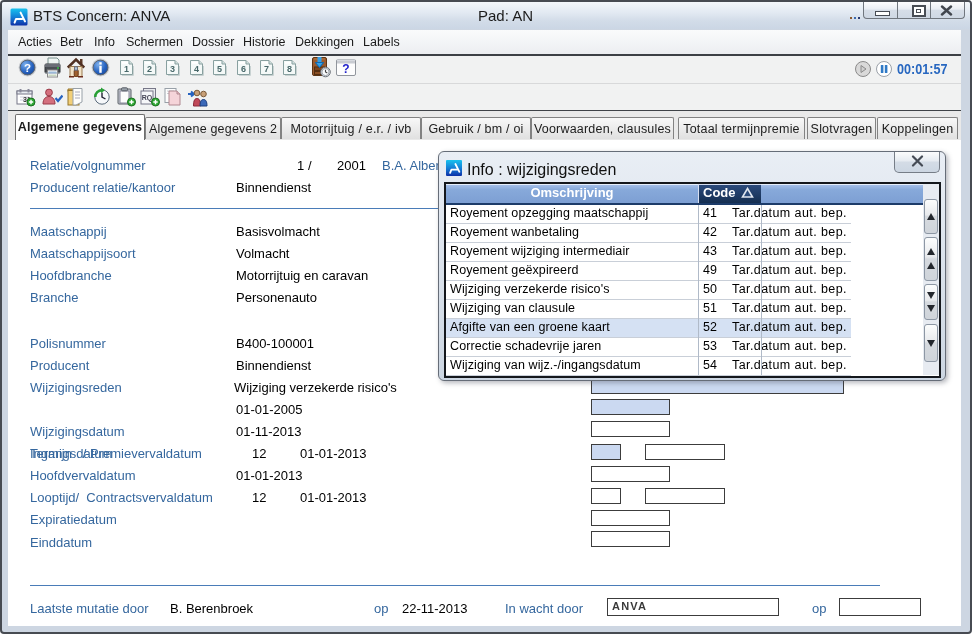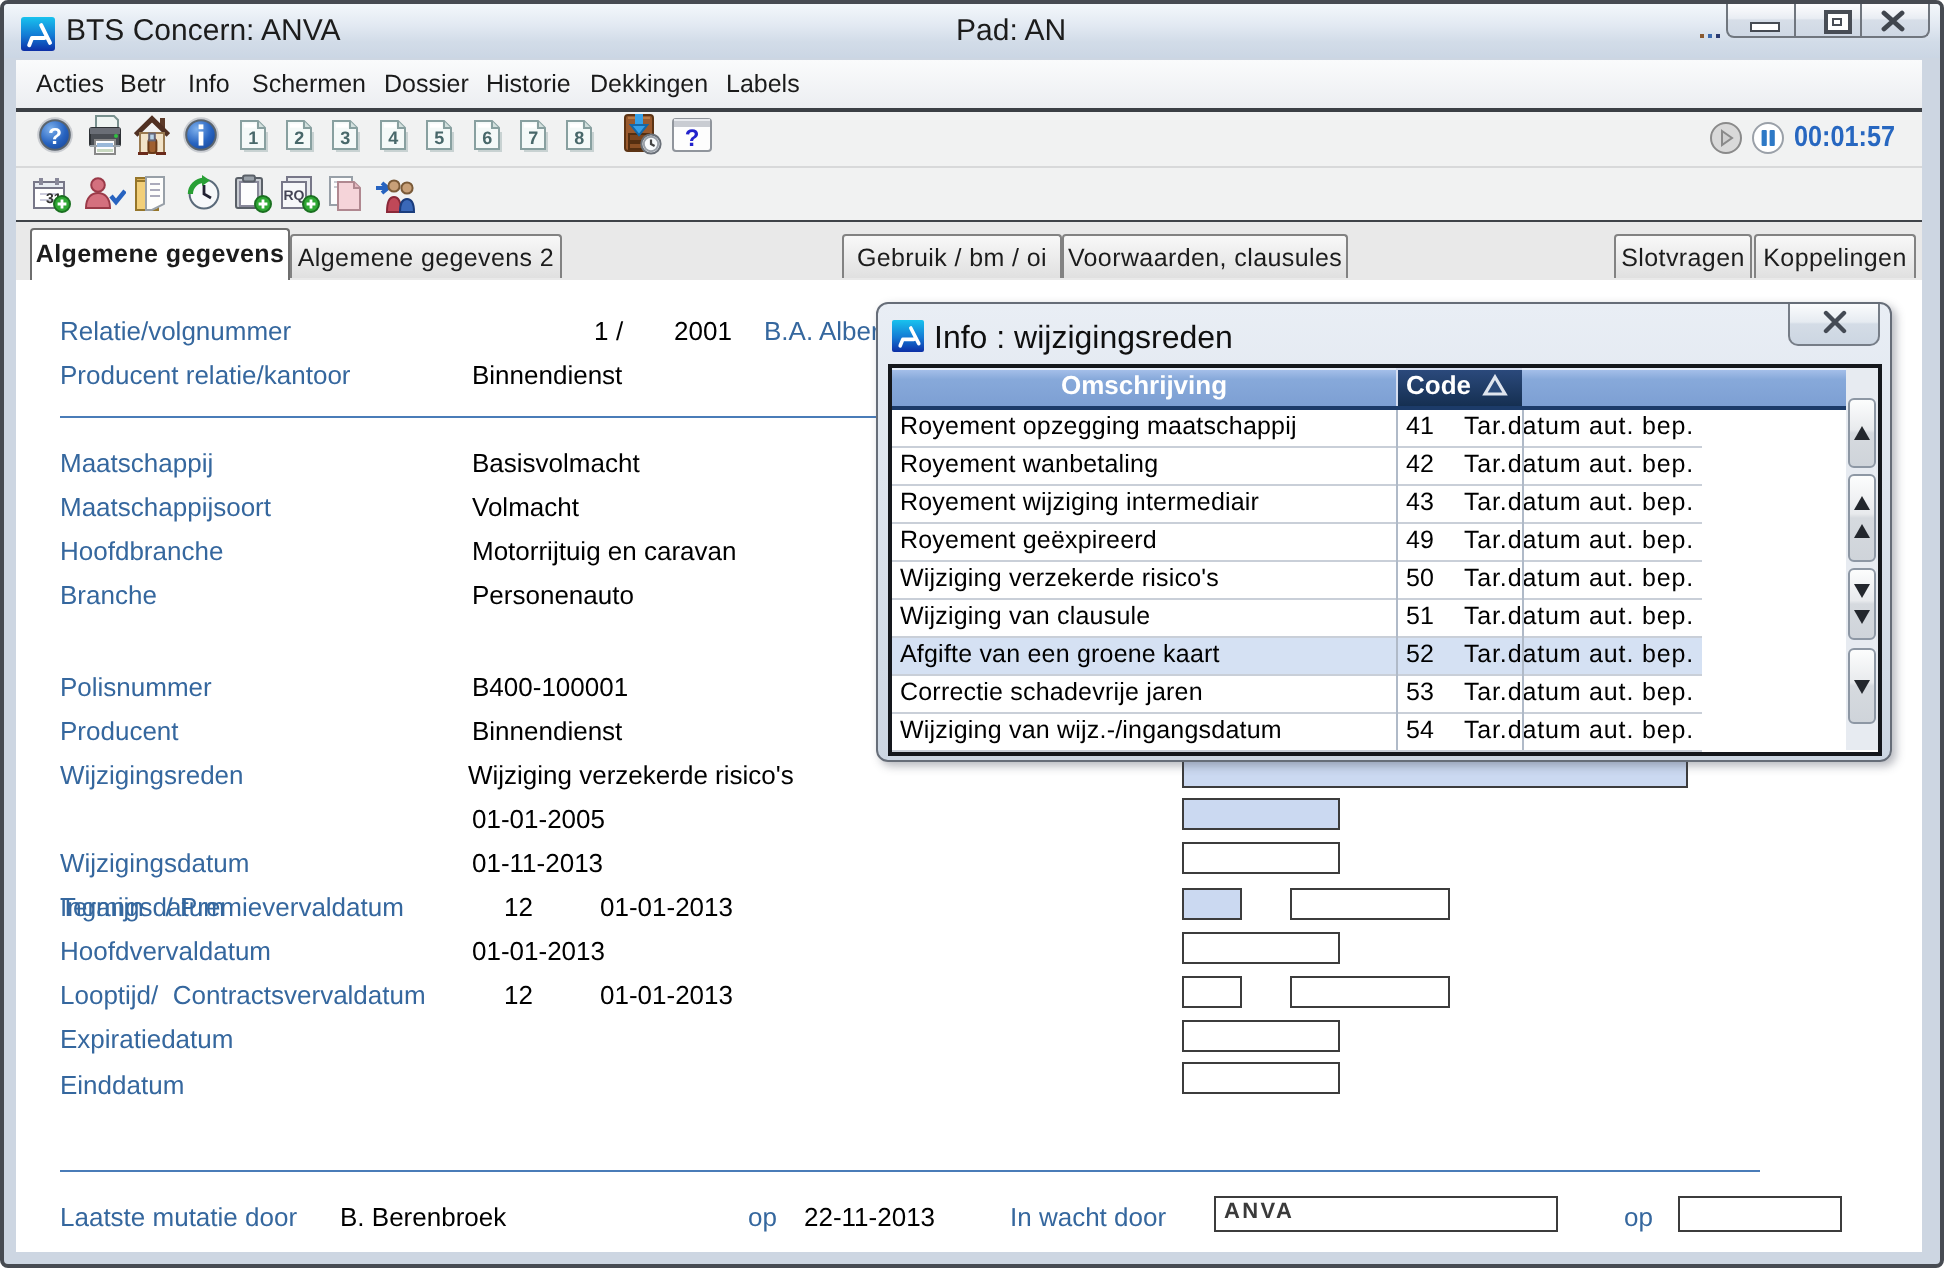--- a/index.html
+++ b/index.html
@@ -284,22 +284,24 @@
   <svg class="abs" style="left:876px;top:61px;" width="16" height="16">
       <circle cx="8" cy="8" r="7.5" fill="#fff" stroke="#9aa0a8"></circle>
       <rect x="4.8" y="4" width="2.6" height="8" rx="0.5" fill="#2e79c6"></rect>
       <rect x="8.8" y="4" width="2.6" height="8" rx="0.5" fill="#2e79c6"></rect>
     </svg>
   <div id="timer">00:01:57</div>
 
   <div id="tabzone"></div>
   <div class="tab" id="tabsel" style="left:15px;width:130px;">Algemene gegevens</div>
   <div class="tab" style="left:145px;width:136px;">Algemene gegevens 2</div>
+  <div class="tab" style="left:281px;width:140px;">Motorrijtuig / e.r. / ivb</div>
   <div class="tab" style="left:421px;width:110px;">Gebruik / bm / oi</div>
   <div class="tab" style="left:531px;width:143px;">Voorwaarden, clausules</div>
+  <div class="tab" style="left:678px;width:127px;">Totaal termijnpremie</div>
   <div class="tab" style="left:807px;width:69px;">Slotvragen</div>
   <div class="tab" style="left:877px;width:81px;">Koppelingen</div>
 
   <div id="content"></div>
   <div id="formlabels">
       <span class="lbl" style="left:30px;top:158px;">Relatie/volgnummer</span>
       <span class="lbl" style="left:30px;top:180px;">Producent relatie/kantoor</span>
       <span class="lbl" style="left:30px;top:224px;">Maatschappij</span>
       <span class="lbl" style="left:30px;top:246px;">Maatschappijsoort</span>
       <span class="lbl" style="left:30px;top:268px;">Hoofdbranche</span>

